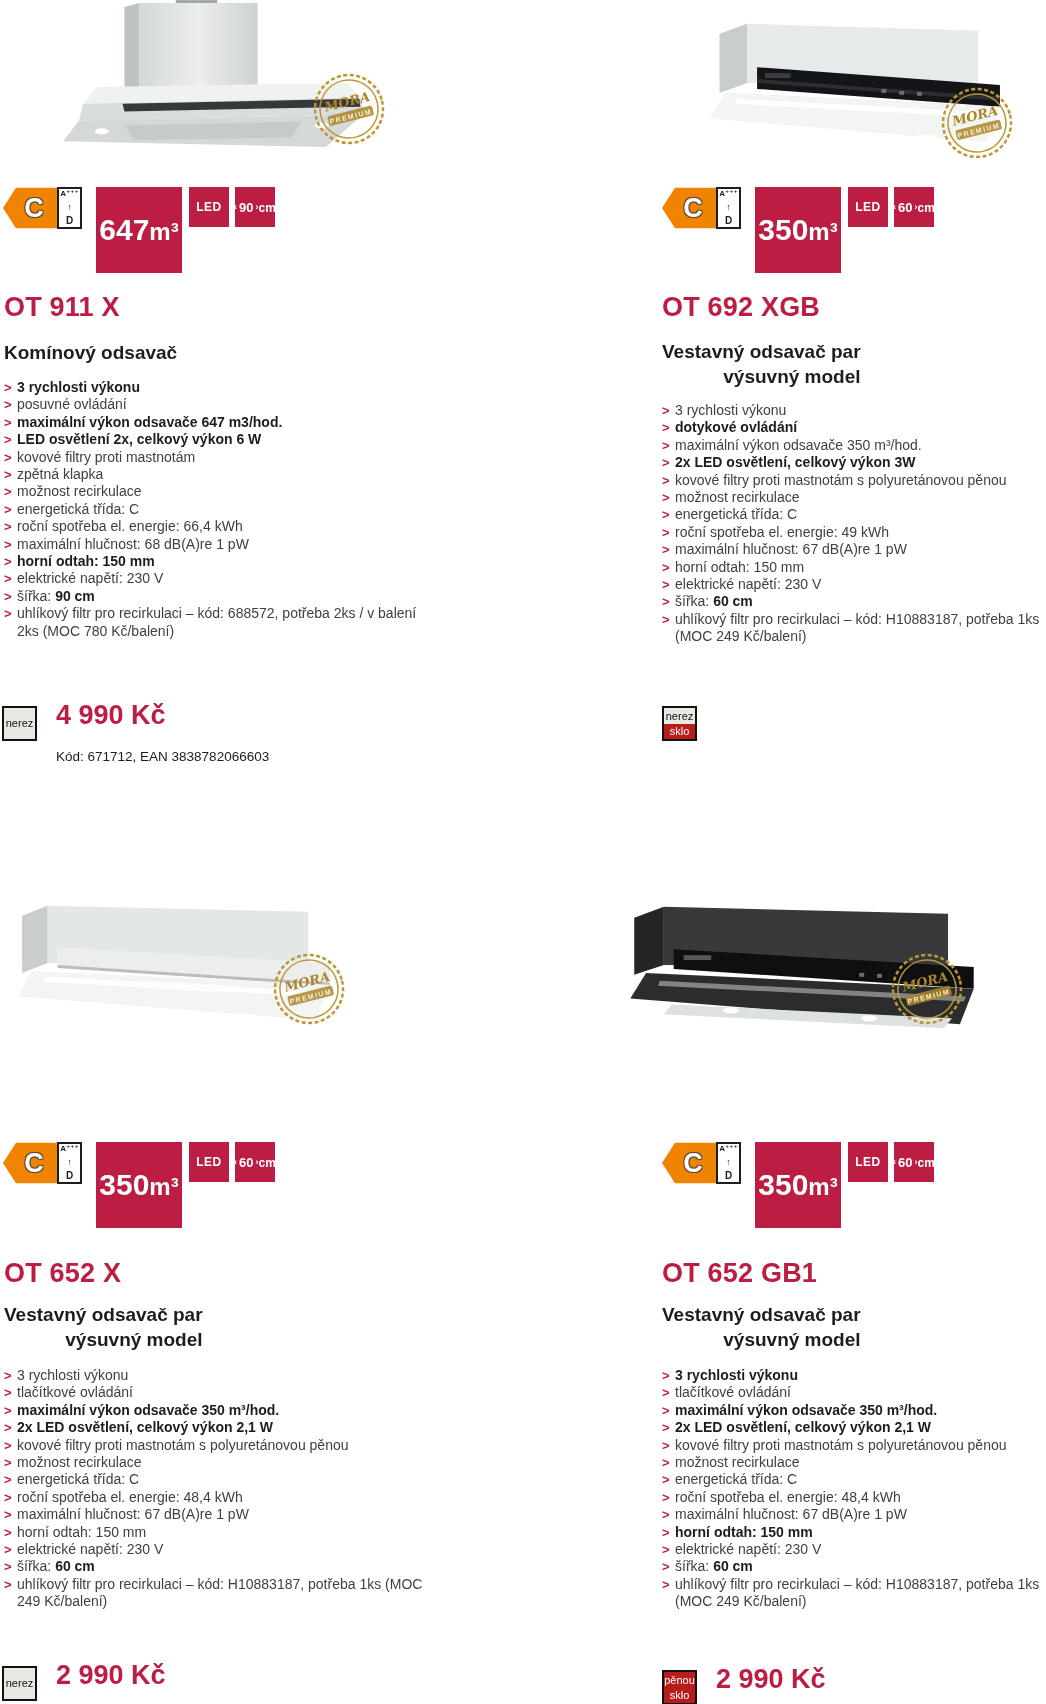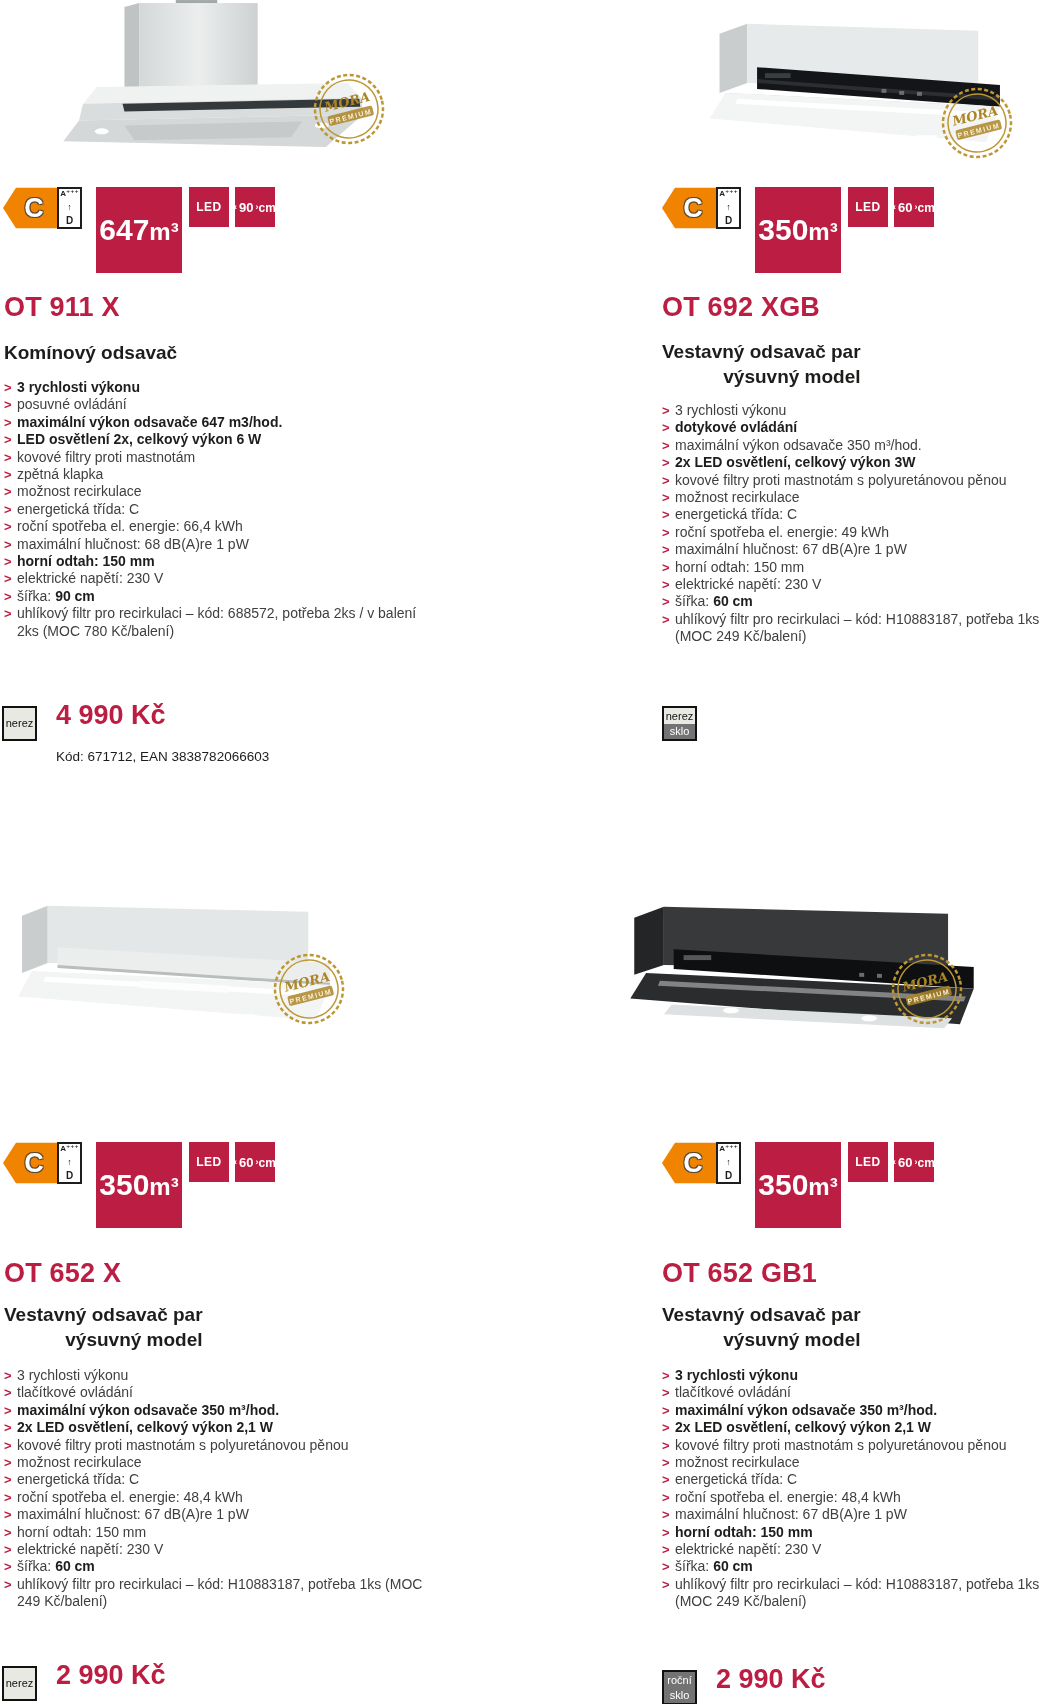--- a/index.html
+++ b/index.html
@@ -52,21 +52,21 @@
 
   ul.specs { position:absolute; list-style:none; }
   ul.specs li { position:relative; padding-left:13px; font-size:14px; line-height:17.4px; color:#3f3f3e; }
   ul.specs li b { color:#1d1d1b; font-weight:700; }
   ul.specs .bullet { position:absolute; left:0; top:0; color:#bb1e42; font-weight:800; font-size:13px; }
 
   .pricebox { position:absolute; display:flex; align-items:flex-start; }
   .mat { width:35px; min-height:35px; border:2px solid #111; display:flex; flex-direction:column; margin-right:19px; margin-top:4px; }
   .mat-cell { flex:1; display:flex; align-items:center; justify-content:center;
               font-size:11px; background:#e9e9e3; color:#111; padding:1px 2px; line-height:1.1; }
-  .mat-cell.dark { background:#737373; color:#fff; }
+  .mat-cell.dark { background:#b91c1c; color:#fff; }
   .price { color:#bb1e42; font-size:27px; font-weight:800; line-height:1; }
   .code  { font-size:13.5px; color:#1d1d1b; margin-top:20px; }
 </style>
 </head>
 <body>
 
 <section class="card" style="left:0;top:0;width:520px;height:770px;">
   <div class="photo" style="left:8px;top:0;width:375px;height:162px;">
     <svg viewBox="0 0 380 162" width="375" height="160">
       <defs>
@@ -378,21 +378,21 @@
       <li><span class="bullet">&gt;</span><span>energetická třída: C</span></li>
       <li><span class="bullet">&gt;</span><span>roční spotřeba el. energie: 48,4 kWh</span></li>
       <li><span class="bullet">&gt;</span><span>maximální hlučnost: 67 dB(A)re 1 pW</span></li>
       <li><span class="bullet">&gt;</span><b>horní odtah: 150 mm</b></li>
       <li><span class="bullet">&gt;</span><span>elektrické napětí: 230 V</span></li>
       <li><span class="bullet">&gt;</span><span>šířka: </span><b>60 cm</b></li>
       <li><span class="bullet">&gt;</span><span>uhlíkový filtr pro recirkulaci – kód: H10883187, potřeba 1ks (MOC 249 Kč/balení)</span></li>
     </ul>
   <div class="pricebox" style="left:52px;top:776px;">
     <div class="mat">
-        <div class="mat-cell dark">roční</div>
+        <div class="mat-cell dark">pěnou</div>
         <div class="mat-cell dark">sklo</div>
       </div>
     <div>
       <div class="price">2 990 Kč</div>
       <div class="code">Kód: 20012575, EAN 8590371079269</div>
     </div>
   </div>
 </section>
 
 </body></html>

